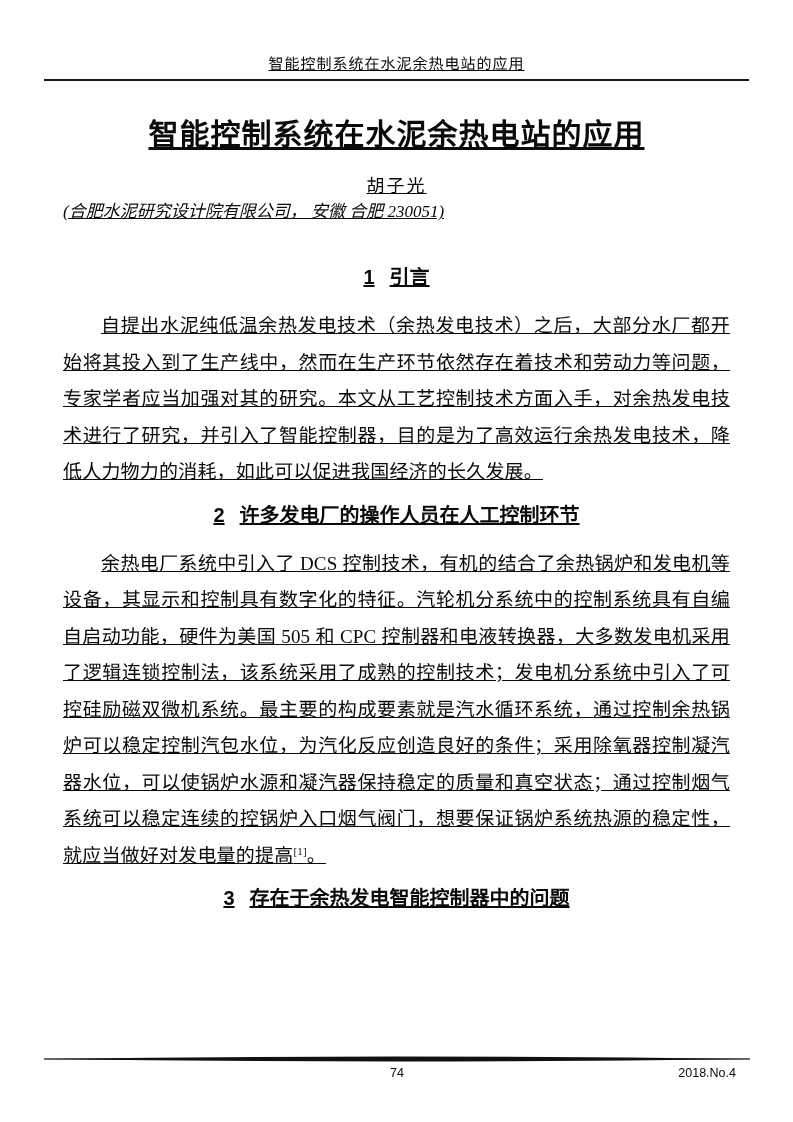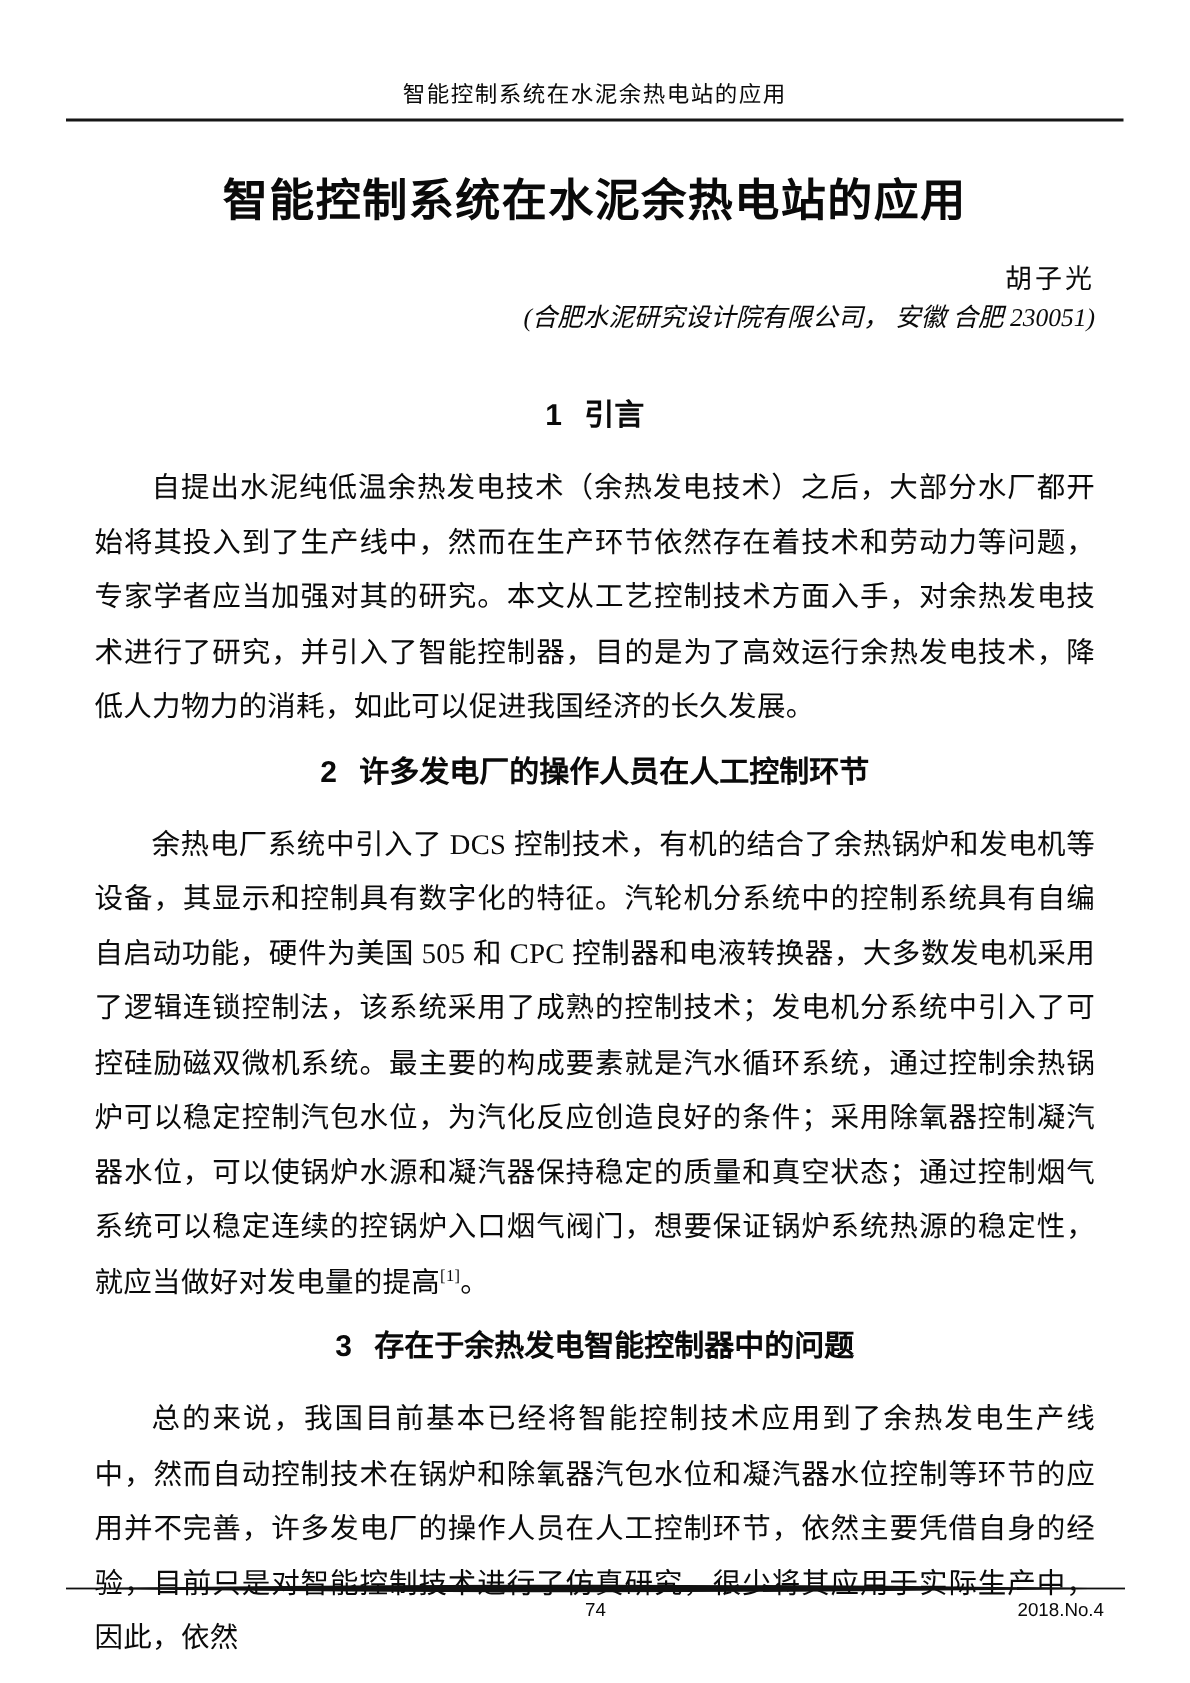--- a/index.html
+++ b/index.html
@@ -12,20 +12,21 @@
     position: relative;
     width: 793px;
     height: 1122px;
     margin: 0 auto;
     background: #ffffff;
     color: #0a0a0a;
     box-sizing: border-box;
     padding: 0 63px;
     overflow: hidden;
     font-family: "Liberation Serif", "DejaVu Serif", serif;
+    text-decoration: underline;
   }
   .running-header {
     margin: 0 -19px;
     padding-top: 54px;
     padding-bottom: 5px;
     border-bottom: 2px solid #161616;
     text-align: center;
   }
   .running-title {
     font-size: 15px;
@@ -36,27 +37,27 @@
     margin: 32px 0 0 0;
     text-align: center;
     font-family: "Liberation Sans", "DejaVu Sans", sans-serif;
     font-weight: 600;
     font-size: 30px;
     line-height: 44px;
     letter-spacing: 1px;
   }
   .author {
     margin-top: 16px;
-    text-align: right;
+    text-align: center;
     font-size: 18px;
     line-height: 26px;
     letter-spacing: 2px;
   }
   .affiliation {
-    text-align: right;
+    text-align: left;
     font-style: italic;
     font-size: 17px;
     line-height: 26px;
   }
   .sec-heading {
     margin: 9px 0 0 0;
     font-family: "Liberation Sans", "DejaVu Sans", sans-serif;
     font-weight: bold;
     font-size: 20px;
     line-height: 30px;
@@ -138,21 +139,20 @@
     <h2 class="sec-heading">
       <span class="sec-num">2</span><span class="sec-title">许多发电厂的操作人员在人工控制环节</span>
     </h2>
     <p class="body-para"><span>余热电厂系统中引入了 DCS 控制技术，有机的结合了余热锅炉和发电机等设备，其显示和控制具有数字化的特征。汽轮机分系统中的控制系统具有自编自启动功能，硬件为美国 505 和 CPC 控制器和电液转换器，大多数发电机采用了逻辑连锁控制法，该系统采用了成熟的控制技术；发电机分系统中引入了可控硅励磁双微机系统。最主要的构成要素就是汽水循环系统，通过控制余热锅炉可以稳定控制汽包水位，为汽化反应创造良好的条件；采用除氧器控制凝汽器水位，可以使锅炉水源和凝汽器保持稳定的质量和真空状态；通过控制烟气系统可以稳定连续的控锅炉入口烟气阀门，想要保证锅炉系统热源的稳定性，就应当做好对发电量的提高</span><sup class="citation-sup">[1]</sup><span>。</span></p>
   </section>
 
   <section>
     <h2 class="sec-heading">
       <span class="sec-num">3</span><span class="sec-title">存在于余热发电智能控制器中的问题</span>
     </h2>
-    <p class="body-para">总的来说，我国目前基本已经将智能控制技术应用到了余热发电生产线中，然而自动控制技术在锅炉和除氧器汽包水位和凝汽器水位控制等环节的应用并不完善，许多发电厂的操作人员在人工控制环节，依然主要凭借自身的经验，目前只是对智能控制技术进行了仿真研究，很少将其应用于实际生产中，因此，依然</p>
   </section>
 
   <div class="page-footer">
     <svg class="footer-rule" viewBox="0 0 706 8" preserveAspectRatio="none" aria-hidden="true">
       <rect x="0" y="3.4" width="706" height="1.2" fill="#111111"></rect>
       <path d="M0,4 Q353,-1 706,4 Q353,9 0,4 Z" fill="#111111"></path>
     </svg>
     <div class="footer-row">
       <span class="page-num">74</span>
       <span class="issue">2018.No.4</span>

